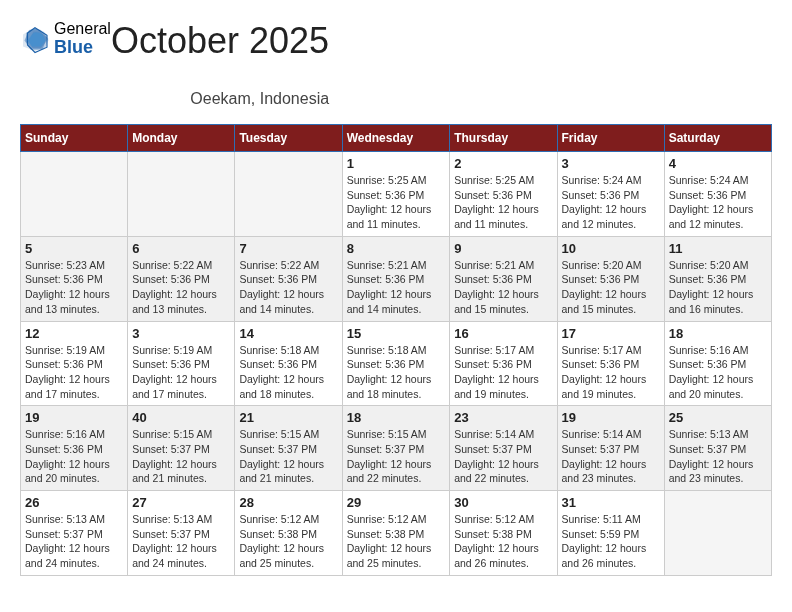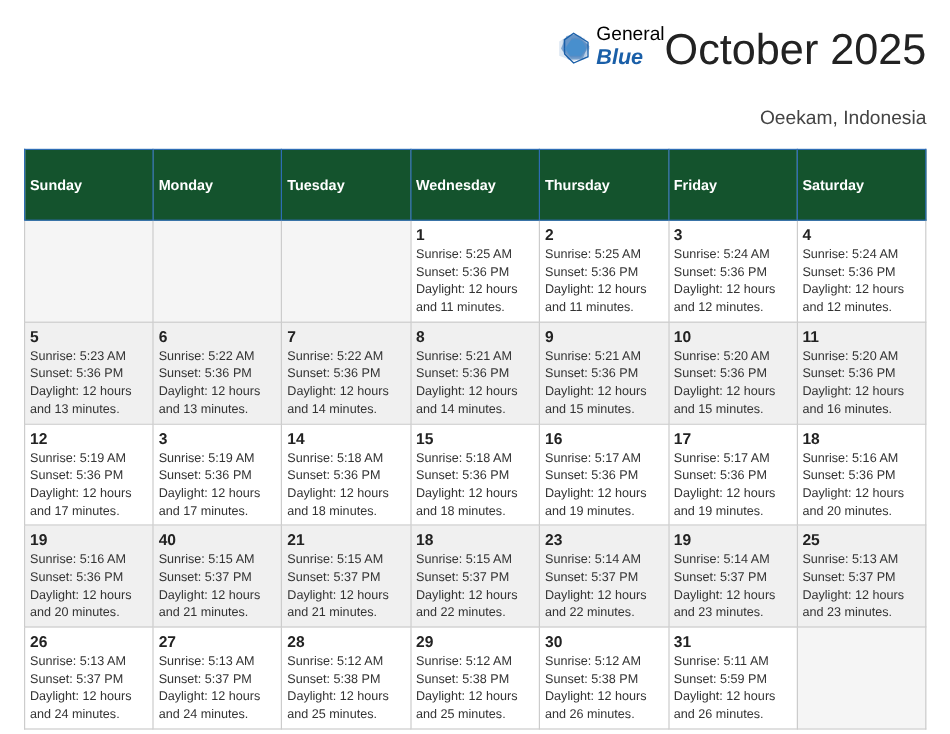--- a/index.html
+++ b/index.html
@@ -5,39 +5,38 @@
     * { box-sizing: border-box; margin: 0; padding: 0; }
     body {
       font-family: Arial, sans-serif;
       background: #fff;
       width: 792px;
       min-height: 612px;
       padding: 20px;
     }
     .header {
       display: flex;
-      justify-content: flex-end;
+      justify-content: flex-start;
       align-items: flex-start;
       margin-bottom: 16px;
     }
     .logo {
       display: flex;
       align-items: center;
       gap: 4px;
     }
     .logo-text {
       display: flex;
       flex-direction: column;
       line-height: 1.1;
     }
     .logo-blue {
       font-size: 18px;
       font-weight: bold;
       color: #1a5fa8;
-      font-style: italic;
     }
     .logo-icon {
       width: 30px;
       height: 30px;
     }
     .title-block {
       text-align: right;
     }
     .month-title {
       font-size: 36px;
@@ -48,23 +47,23 @@
       font-size: 16px;
       color: #444;
       margin-top: 28px;
     }
     .calendar {
       width: 100%;
       border-collapse: collapse;
       font-size: 11px;
     }
     .calendar th {
-      background: #14532d;
+      background: #7f1d1d;
       color: #fff;
-      padding: 22px 4px;
+      padding: 6px 4px;
       text-align: left;
       font-size: 12px;
       font-weight: bold;
       border: 1px solid #2e6db4;
     }
     .calendar td {
       border: 1px solid #ccc;
       vertical-align: top;
       padding: 4px;
       width: 108px;

